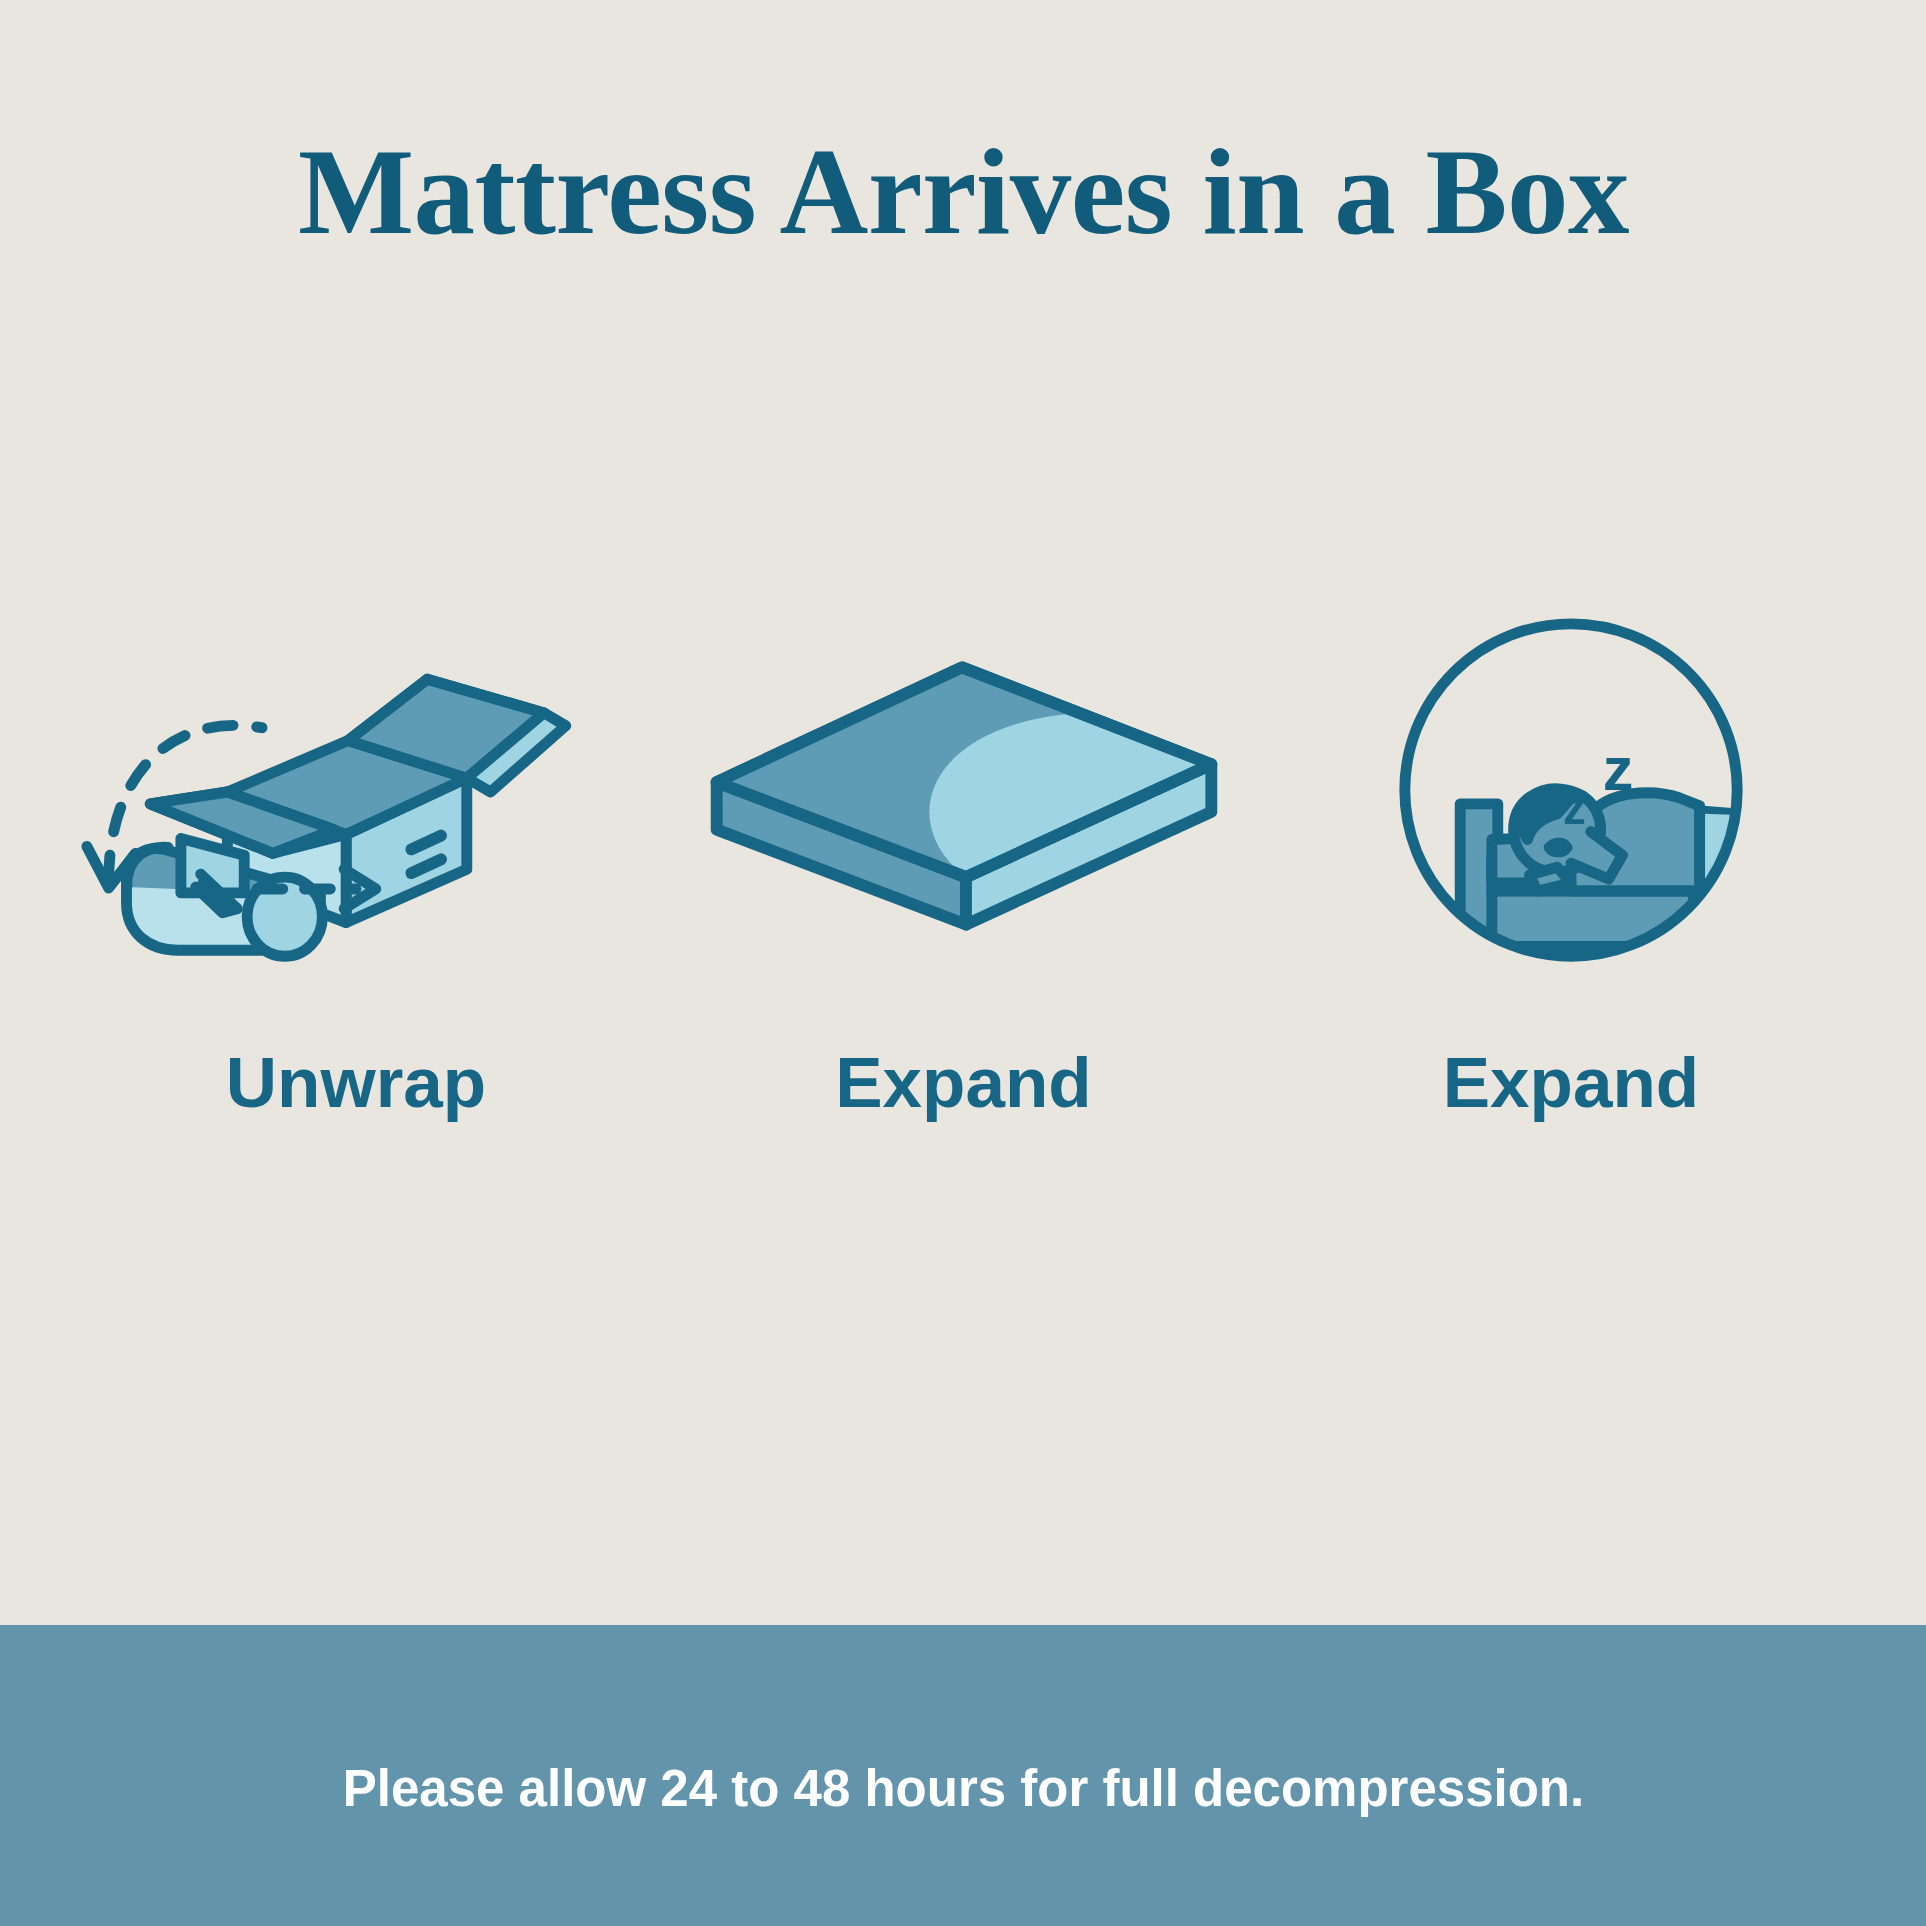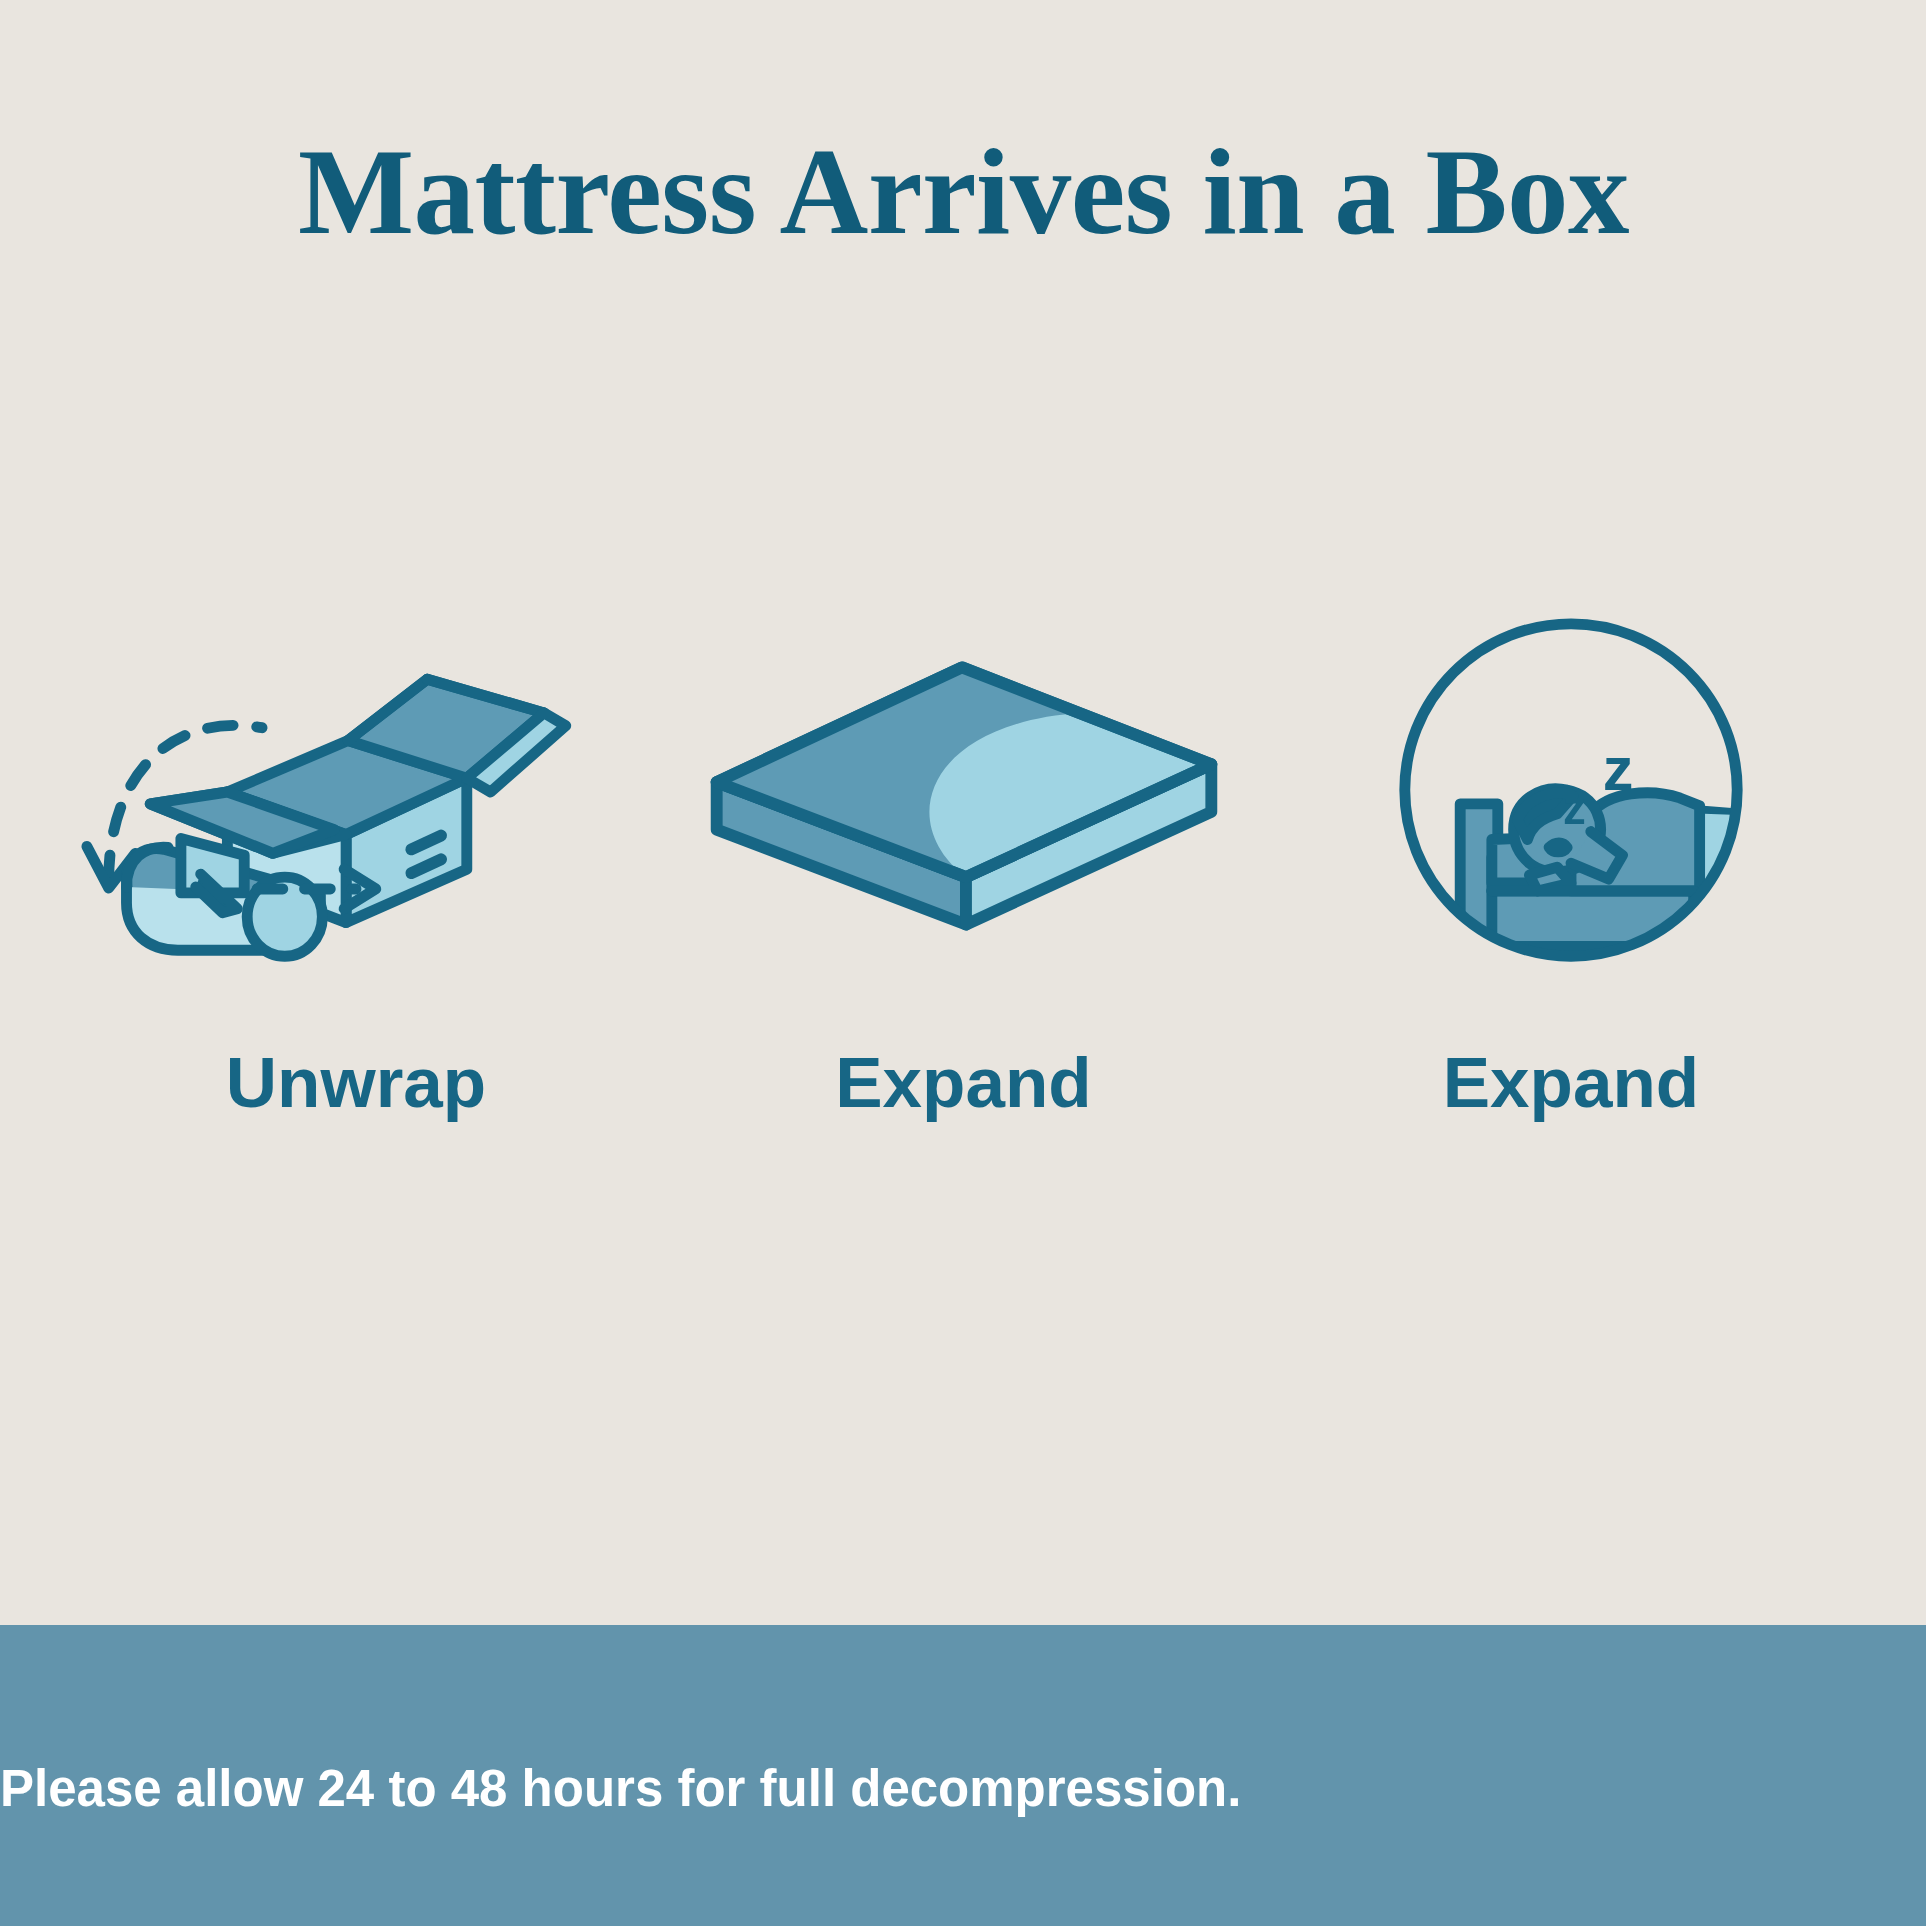--- a/index.html
+++ b/index.html
@@ -79,20 +79,21 @@
   
   .banner {
     position: absolute;
     left: 0;
     right: 0;
     top: 1625px;
     height: 302px;
     background: #6294AC;
     display: flex;
     align-items: flex-start;
+    justify-content: center;
   }
   .banner-text {
     margin-top: 138px;
     font-family: "Liberation Sans", sans-serif;
     font-weight: bold;
     font-size: 51px;
     line-height: 1;
     color: #FFFFFF;
     text-align: center;
   }

